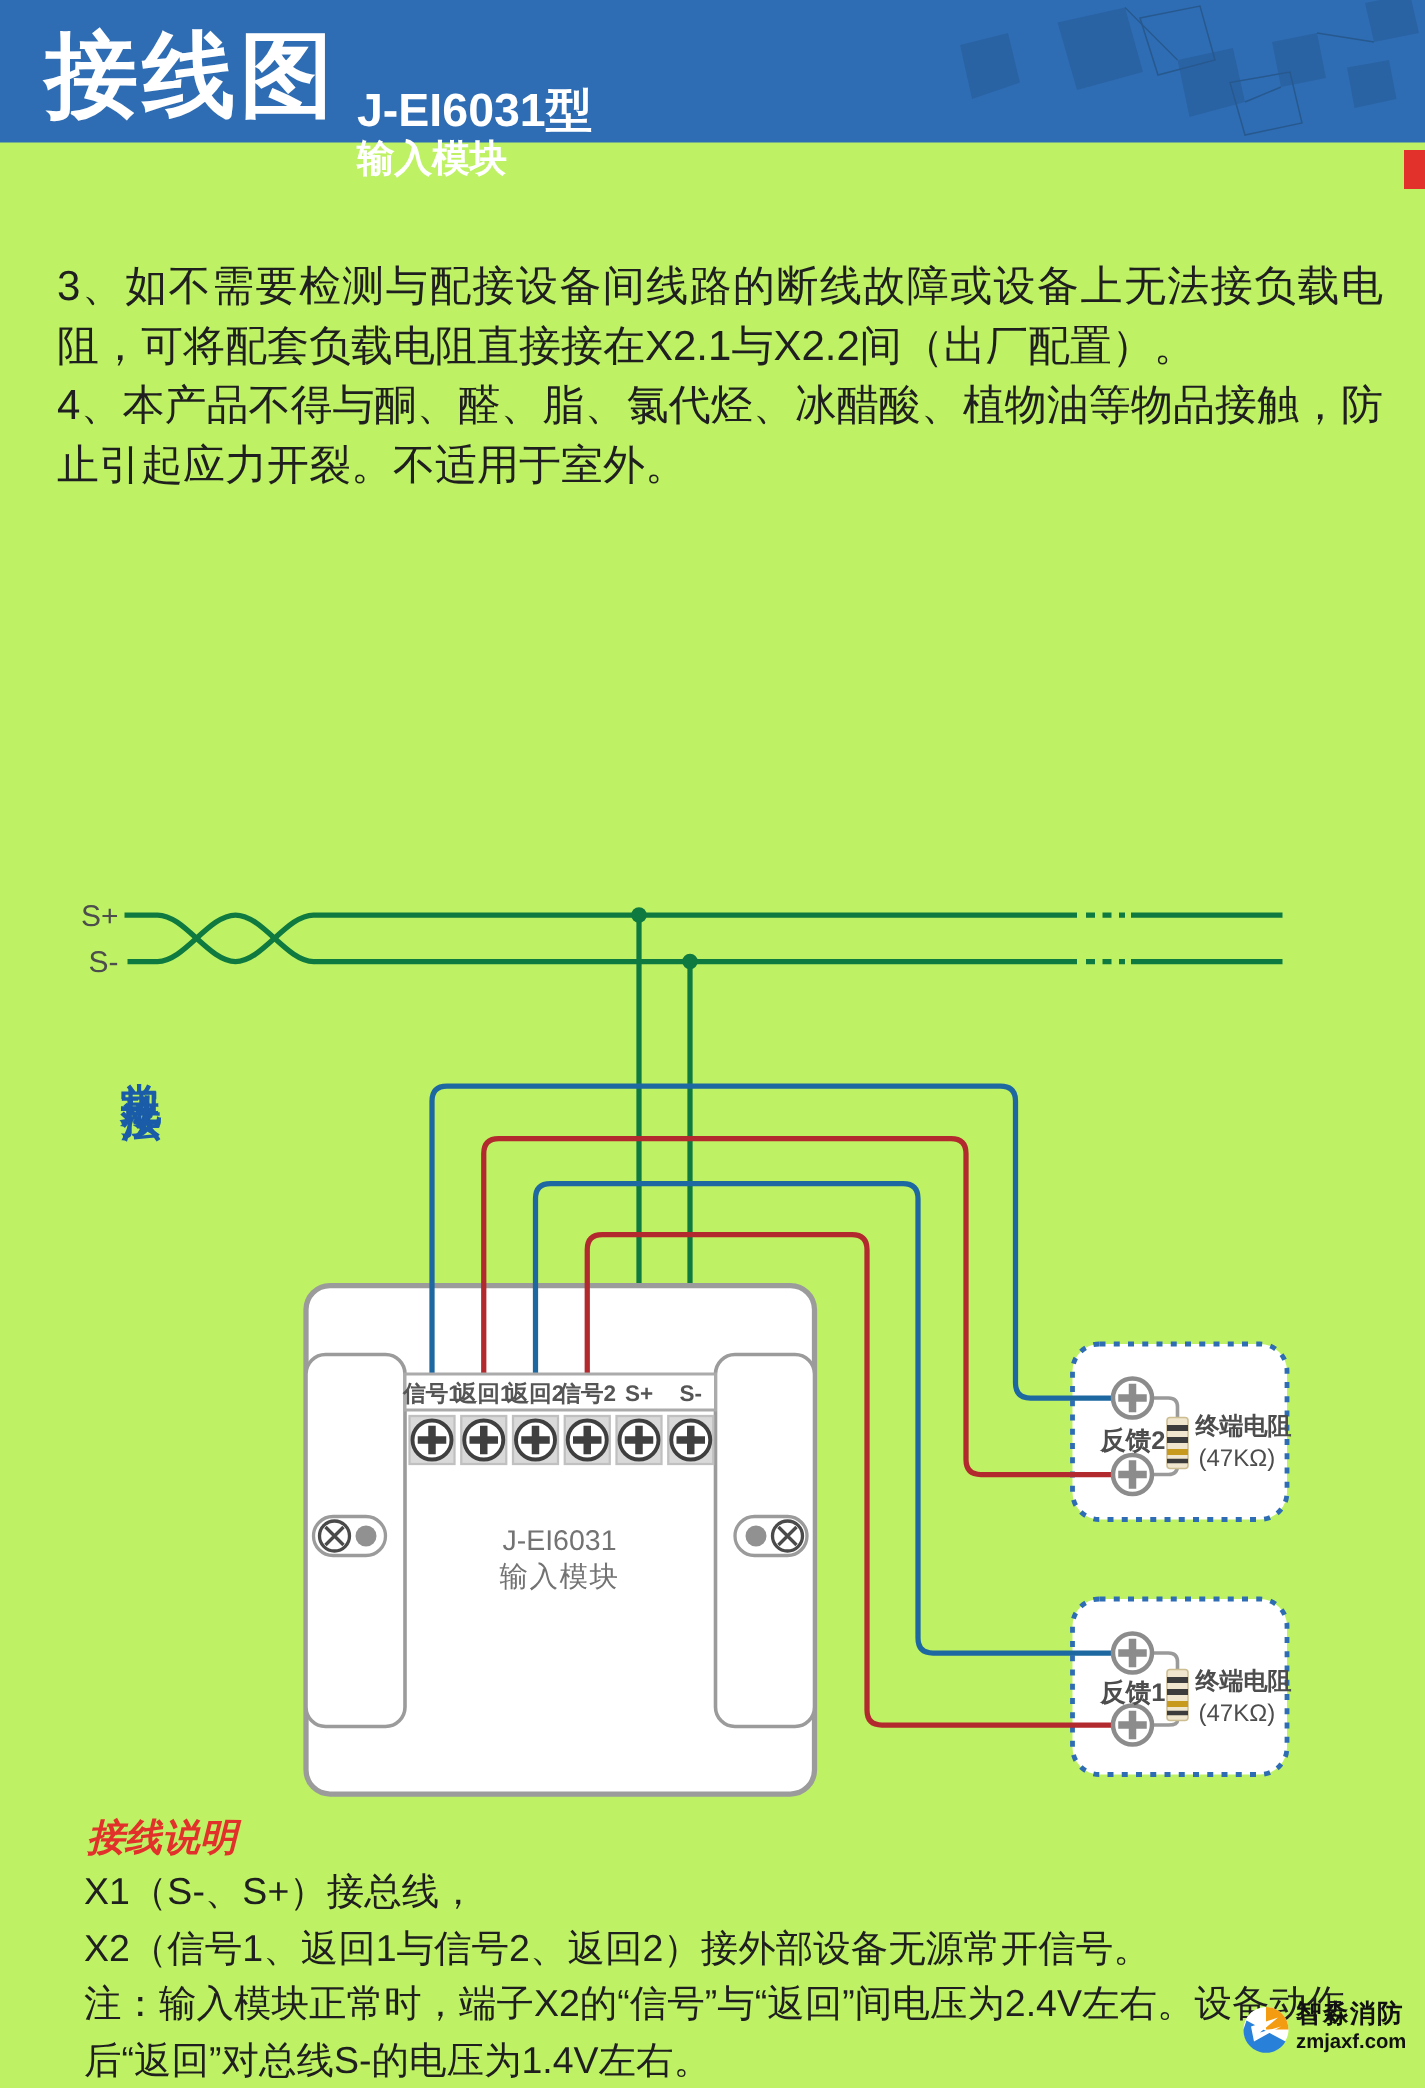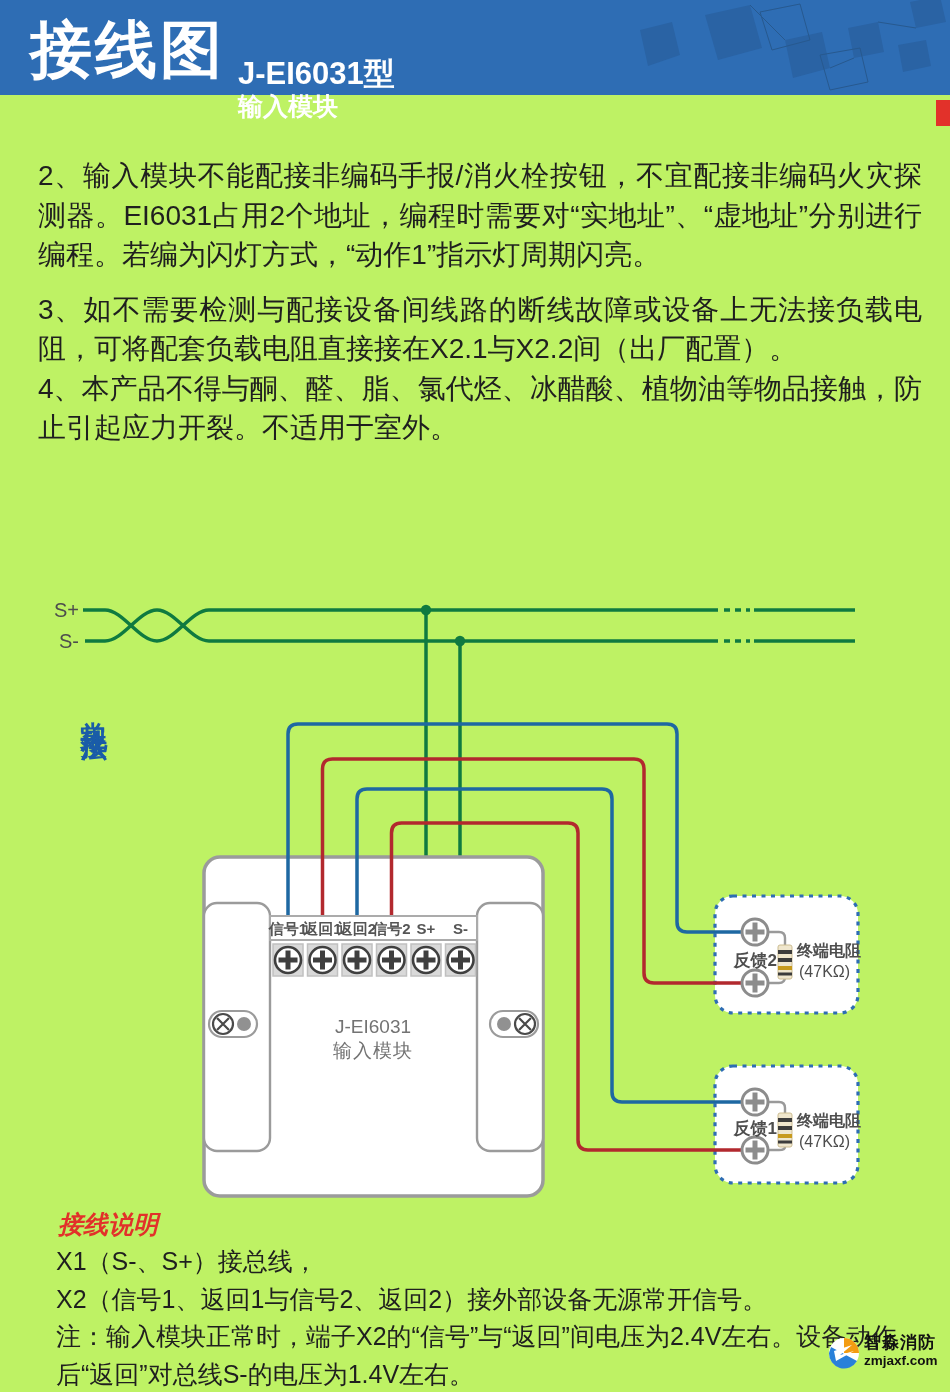--- a/index.html
+++ b/index.html
@@ -75,21 +75,20 @@
     <div class="header-sub">
       <div class="model">J-EI6031型</div>
       <div class="subtitle">输入模块</div>
     </div>
   </div>
 
   <div class="edge-mark"></div>
 
 
   <div class="notes">
-    <p>2、输入模块不能配接非编码手报/消火栓按钮，不宜配接非编码火灾探测器。EI6031占用2个地址，编程时需要对“实地址”、“虚地址”分别进行编程。若编为闪灯方式，“动作1”指示灯周期闪亮。</p>
     <p class="gap">3、如不需要检测与配接设备间线路的断线故障或设备上无法接负载电阻，可将配套负载电阻直接接在X2.1与X2.2间（出厂配置）。</p>
     <p>4、本产品不得与酮、醛、脂、氯代烃、冰醋酸、植物油等物品接触，防止引起应力开裂。不适用于室外。</p>
   </div>
 
   <div class="method-label">常规接法</div>
 
   <svg class="diagram" viewBox="0 575 950 630">
 
     <text x="79" y="617" font-size="20" fill="#4d4d4d" text-anchor="end">S+</text>
     <text x="79" y="648" font-size="20" fill="#4d4d4d" text-anchor="end">S-</text>

